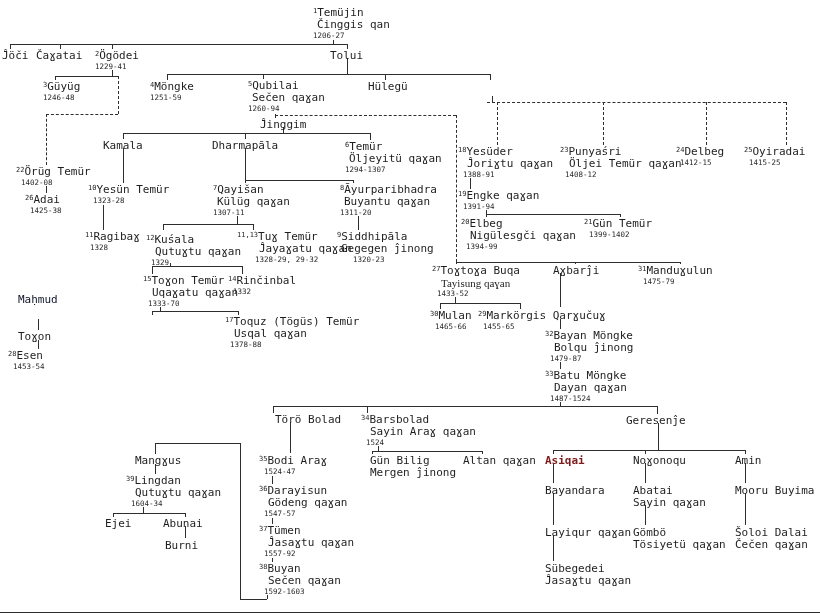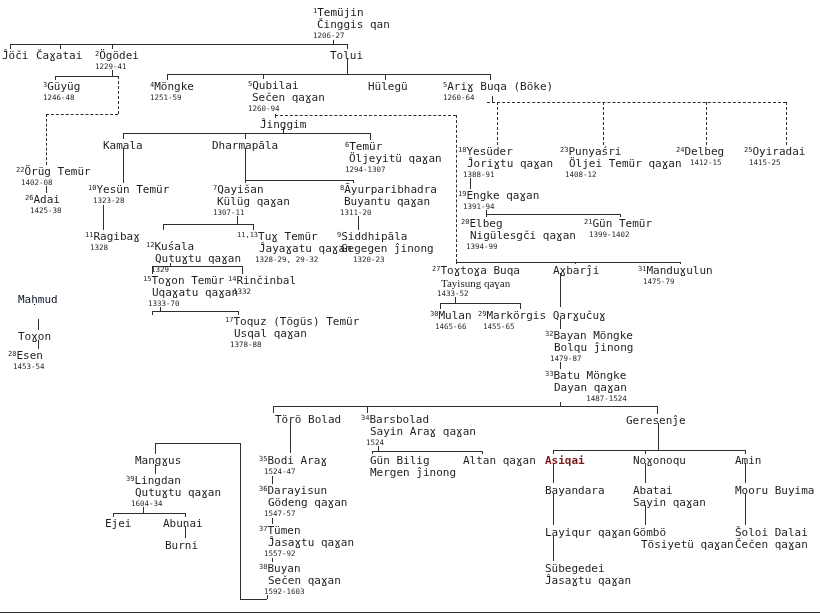--- a/index.html
+++ b/index.html
@@ -152,24 +152,20 @@
       <div class="date" style="margin-left: 0px;">1251-59</div>
     </div>
     <div class="person" style="left: 248px; top: 80px; color: rgb(30, 30, 30);">
       <div class="ln"><span class="sup">5</span><span>Qubilai</span></div>
       <div class="ln" style="margin-left: 4px;"><span>Sečen qaɣan</span></div>
       <div class="date" style="margin-left: 0px;">1260-94</div>
     </div>
     <div class="person" style="left: 368px; top: 81px; color: rgb(30, 30, 30);">
       <div class="ln"><span>Hülegü</span></div>
     </div>
-    <div class="person" style="left: 443px; top: 81px; color: rgb(30, 30, 30);">
-      <div class="ln"><span class="sup">5</span><span>Ariɣ Buqa (Böke)</span></div>
-      <div class="date" style="margin-left: 0px;">1260-64</div>
-    </div>
     <div class="person" style="left: 260px; top: 119px; color: rgb(30, 30, 30);">
       <div class="ln"><span>Ĵinggim</span></div>
     </div>
     <div class="person" style="left: 103px; top: 140px; color: rgb(30, 30, 30);">
       <div class="ln"><span>Kamala</span></div>
     </div>
     <div class="person" style="left: 212px; top: 140px; color: rgb(30, 30, 30);">
       <div class="ln"><span>Dharmapāla</span></div>
     </div>
     <div class="person" style="left: 345px; top: 141px; color: rgb(30, 30, 30);">
@@ -196,21 +192,21 @@
     </div>
     <div class="person" style="left: 340px; top: 184px; color: rgb(30, 30, 30);">
       <div class="ln"><span class="sup">8</span><span>Āyurparibhadra</span></div>
       <div class="ln" style="margin-left: 4px;"><span>Buyantu qaɣan</span></div>
       <div class="date" style="margin-left: 0px;">1311-20</div>
     </div>
     <div class="person" style="left: 85px; top: 231px; color: rgb(30, 30, 30);">
       <div class="ln"><span class="sup">11</span><span>Ragibaɣ</span></div>
       <div class="date" style="margin-left: 5px;">1328</div>
     </div>
-    <div class="person" style="left: 146px; top: 241px; color: rgb(30, 30, 30);">
+    <div class="person" style="left: 146px; top: 234px; color: rgb(30, 30, 30);">
       <div class="ln"><span class="sup">12</span><span>Kuśala</span></div>
       <div class="ln" style="margin-left: 9px;"><span>Qutuɣtu qaɣan</span></div>
       <div class="date" style="margin-left: 5px;">1329</div>
     </div>
     <div class="person" style="left: 237px; top: 231px; color: rgb(30, 30, 30);">
       <div class="ln"><span class="sup">11,13</span><span>Tuɣ Temür</span></div>
       <div class="ln" style="margin-left: 22px;"><span>Ĵayaɣatu qaɣan</span></div>
       <div class="date" style="margin-left: 18px;">1328-29, 29-32</div>
     </div>
     <div class="person" style="left: 337px; top: 231px; color: rgb(30, 30, 30);">
@@ -247,21 +243,21 @@
       <div class="ln" style="margin-left: 9px;"><span>Ĵoriɣtu qaɣan</span></div>
       <div class="date" style="margin-left: 5px;">1388-91</div>
     </div>
     <div class="person" style="left: 560px; top: 146px; color: rgb(30, 30, 30);">
       <div class="ln"><span class="sup">23</span><span>Punyaśri</span></div>
       <div class="ln" style="margin-left: 9px;"><span>Öljei Temür qaɣan</span></div>
       <div class="date" style="margin-left: 5px;">1408-12</div>
     </div>
     <div class="person" style="left: 676px; top: 146px; color: rgb(30, 30, 30);">
       <div class="ln"><span class="sup">24</span><span>Delbeg</span></div>
-      <div class="date" style="margin-left: 14px;">1412-15</div>
+      <div class="date" style="margin-left: 4px;">1412-15</div>
     </div>
     <div class="person" style="left: 744px; top: 146px; color: rgb(30, 30, 30);">
       <div class="ln"><span class="sup">25</span><span>Oyiradai</span></div>
       <div class="date" style="margin-left: 5px;">1415-25</div>
     </div>
     <div class="person" style="left: 458px; top: 190px; color: rgb(30, 30, 30);">
       <div class="ln"><span class="sup">19</span><span>Engke qaɣan</span></div>
       <div class="date" style="margin-left: 5px;">1391-94</div>
     </div>
     <div class="person" style="left: 461px; top: 218px; color: rgb(30, 30, 30);">
@@ -294,21 +290,21 @@
       <div class="date" style="margin-left: 5px;">1455-65</div>
     </div>
     <div class="person" style="left: 545px; top: 330px; color: rgb(30, 30, 30);">
       <div class="ln"><span class="sup">32</span><span>Bayan Möngke</span></div>
       <div class="ln" style="margin-left: 9px;"><span>Bolqu ĵinong</span></div>
       <div class="date" style="margin-left: 5px;">1479-87</div>
     </div>
     <div class="person" style="left: 545px; top: 370px; color: rgb(30, 30, 30);">
       <div class="ln"><span class="sup">33</span><span>Batu Möngke</span></div>
       <div class="ln" style="margin-left: 9px;"><span>Dayan qaɣan</span></div>
-      <div class="date" style="margin-left: 5px; text-align: right;">1487-1524</div>
+      <div class="date" style="margin-left: 5px;">1487-1524</div>
     </div>
     <div class="person" style="left: 275px; top: 414px; color: rgb(30, 30, 30);">
       <div class="ln"><span>Törö Bolad</span></div>
     </div>
     <div class="person" style="left: 361px; top: 414px; color: rgb(30, 30, 30);">
       <div class="ln"><span class="sup">34</span><span>Barsbolad</span></div>
       <div class="ln" style="margin-left: 9px;"><span>Sayin Araɣ qaɣan</span></div>
       <div class="date" style="margin-left: 5px;">1524</div>
     </div>
     <div class="person" style="left: 626px; top: 415px; color: rgb(30, 30, 30);">
@@ -369,21 +365,21 @@
     <div class="person" style="left: 259px; top: 525px; color: rgb(30, 30, 30);">
       <div class="ln"><span class="sup">37</span><span>Tümen</span></div>
       <div class="ln" style="margin-left: 9px;"><span>Ĵasaɣtu qaɣan</span></div>
       <div class="date" style="margin-left: 5px;">1557-92</div>
     </div>
     <div class="person" style="left: 545px; top: 527px; color: rgb(30, 30, 30);">
       <div class="ln"><span>Layiqur qaɣan</span></div>
     </div>
     <div class="person" style="left: 633px; top: 527px; color: rgb(30, 30, 30);">
       <div class="ln"><span>Gömbö</span></div>
-      <div class="ln" style="margin-left: 8px;"><span>Tösiyetü qaɣan</span></div>
+      <div class="ln" style="margin-left: 0px;"><span>Tösiyetü qaɣan</span></div>
     </div>
     <div class="person" style="left: 735px; top: 527px; color: rgb(30, 30, 30);">
       <div class="ln"><span>Šoloi Dalai</span></div>
       <div class="ln" style="margin-left: 0px;"><span>Čečen qaɣan</span></div>
     </div>
     <div class="person" style="left: 259px; top: 563px; color: rgb(30, 30, 30);">
       <div class="ln"><span class="sup">38</span><span>Buyan</span></div>
       <div class="ln" style="margin-left: 9px;"><span>Sečen qaɣan</span></div>
       <div class="date" style="margin-left: 5px;">1592-1603</div>
     </div>

